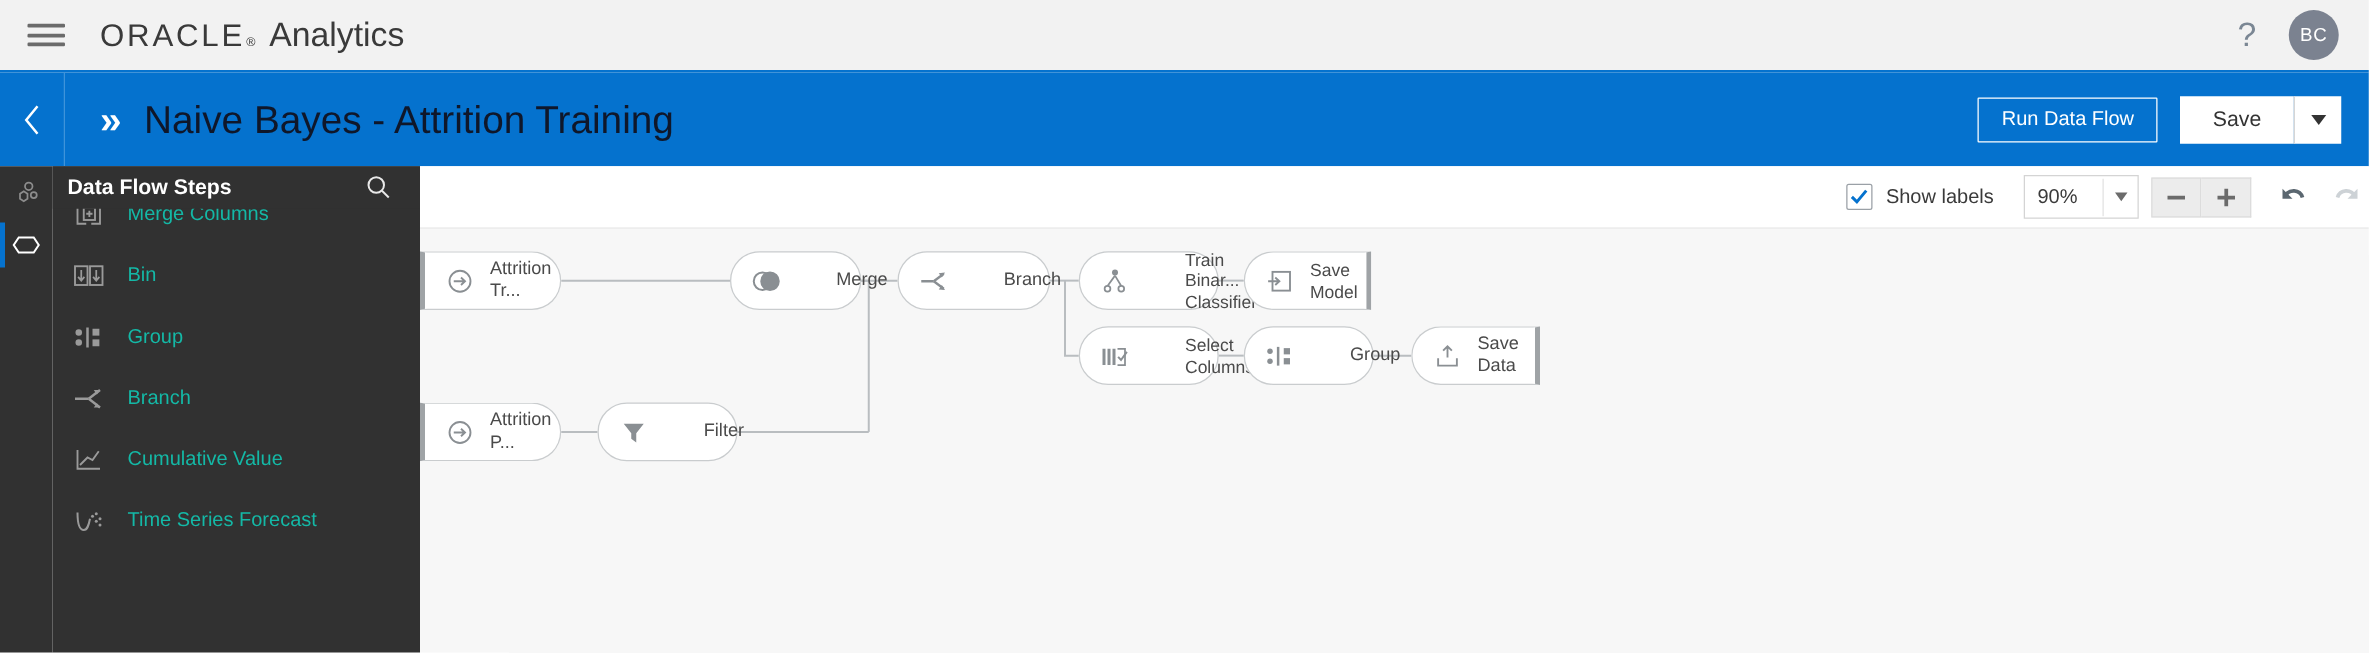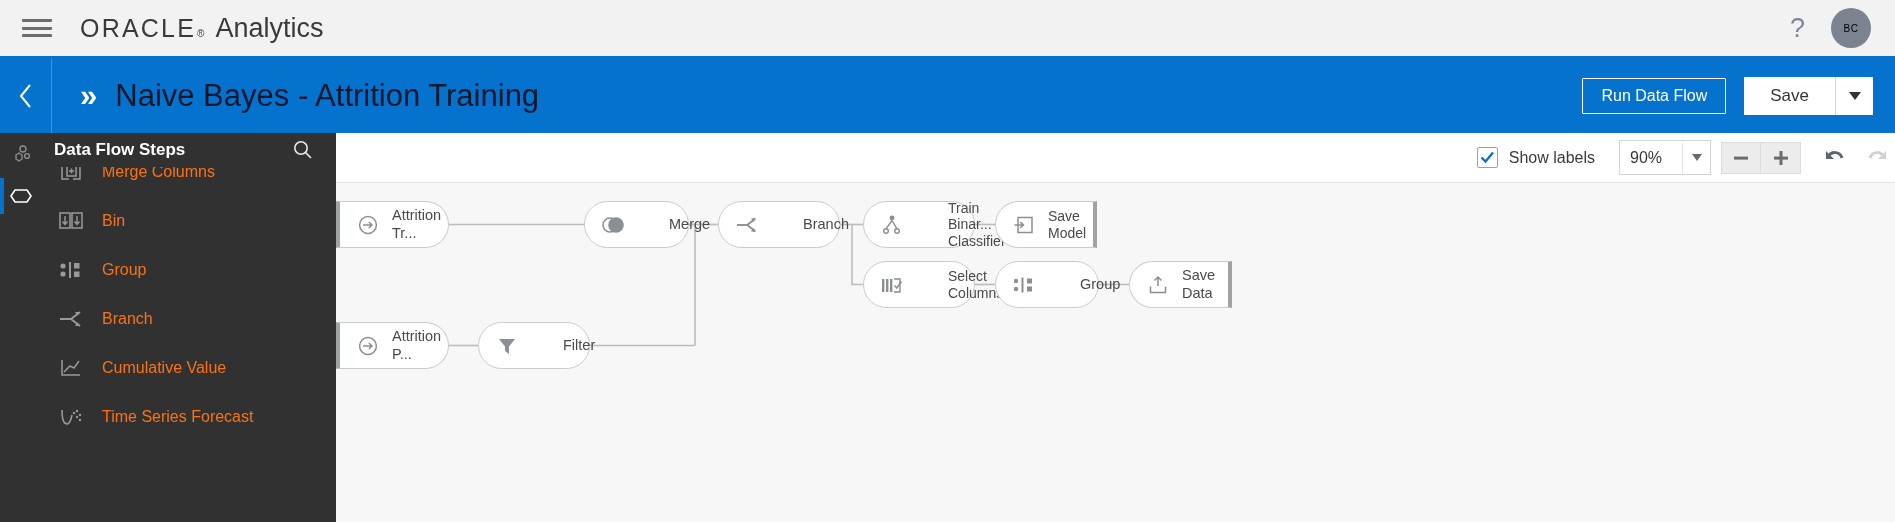--- a/index.html
+++ b/index.html
@@ -22,21 +22,21 @@
   .brand-oracle {
     font-size: 25px; letter-spacing: 2.2px; color: #3a3a3a;
     font-family: "Liberation Sans", sans-serif; font-weight: 400;
   }
   .brand-reg { font-size: 10px; color: #3a3a3a; vertical-align: super; margin-left: 1px; }
   .brand-app { font-size: 27px; color: #3a3a3a; margin-left: 11px; font-weight: 400; }
   .gb-right { margin-left: auto; display: flex; align-items: center; gap: 26px; margin-right: 24px; }
   .help-icon { font-size: 27px; color: #7b8794; cursor: pointer; line-height: 1; }
   .avatar {
     width: 40px; height: 40px; border-radius: 50%; background: #7b8290;
-    color: #000000; font-size: 10px; display: flex; align-items: center;
+    color: #ffffff; font-size: 15px; display: flex; align-items: center;
     justify-content: center; cursor: pointer; letter-spacing: .5px; text-align: right;
   }
 
   
   .page-header {
     position: absolute; left: 0; top: 58px; width: 1895px; height: 75px;
     background: #0572ce; display: flex; align-items: center;
   }
   .back-btn {
     width: 52px; height: 75px; display: flex; align-items: center;
@@ -103,21 +103,21 @@
   .search-icon { margin-left: auto; margin-right: 22px; cursor: pointer; display: block; }
   .steps-list { position: absolute; left: 0; top: 14px; width: 294px; }
   .step-item {
     height: 49px; display: flex; align-items: center; padding-left: 12px;
     cursor: pointer;
   }
   .step-icon {
     width: 34px; height: 28px; display: flex; align-items: center;
     justify-content: center; flex: 0 0 34px;
   }
-  .step-label { margin-left: 14px; color: #f97316; font-size: 16px; white-space: nowrap; }
+  .step-label { margin-left: 14px; color: #14b8a6; font-size: 16px; white-space: nowrap; }
 
   
   .canvas-toolbar {
     position: absolute; left: 336px; top: 133px; width: 1559px; height: 50px;
     background: #ffffff; border-bottom: 1px solid #e4e4e4;
     display: flex; align-items: center; justify-content: flex-end; padding-left: 45px;
   }
   .chk-wrap { display: flex; align-items: center; cursor: pointer; }
   .chk-box {
     width: 21px; height: 21px; border: 1px solid #9aa0a6; background: #fff;

